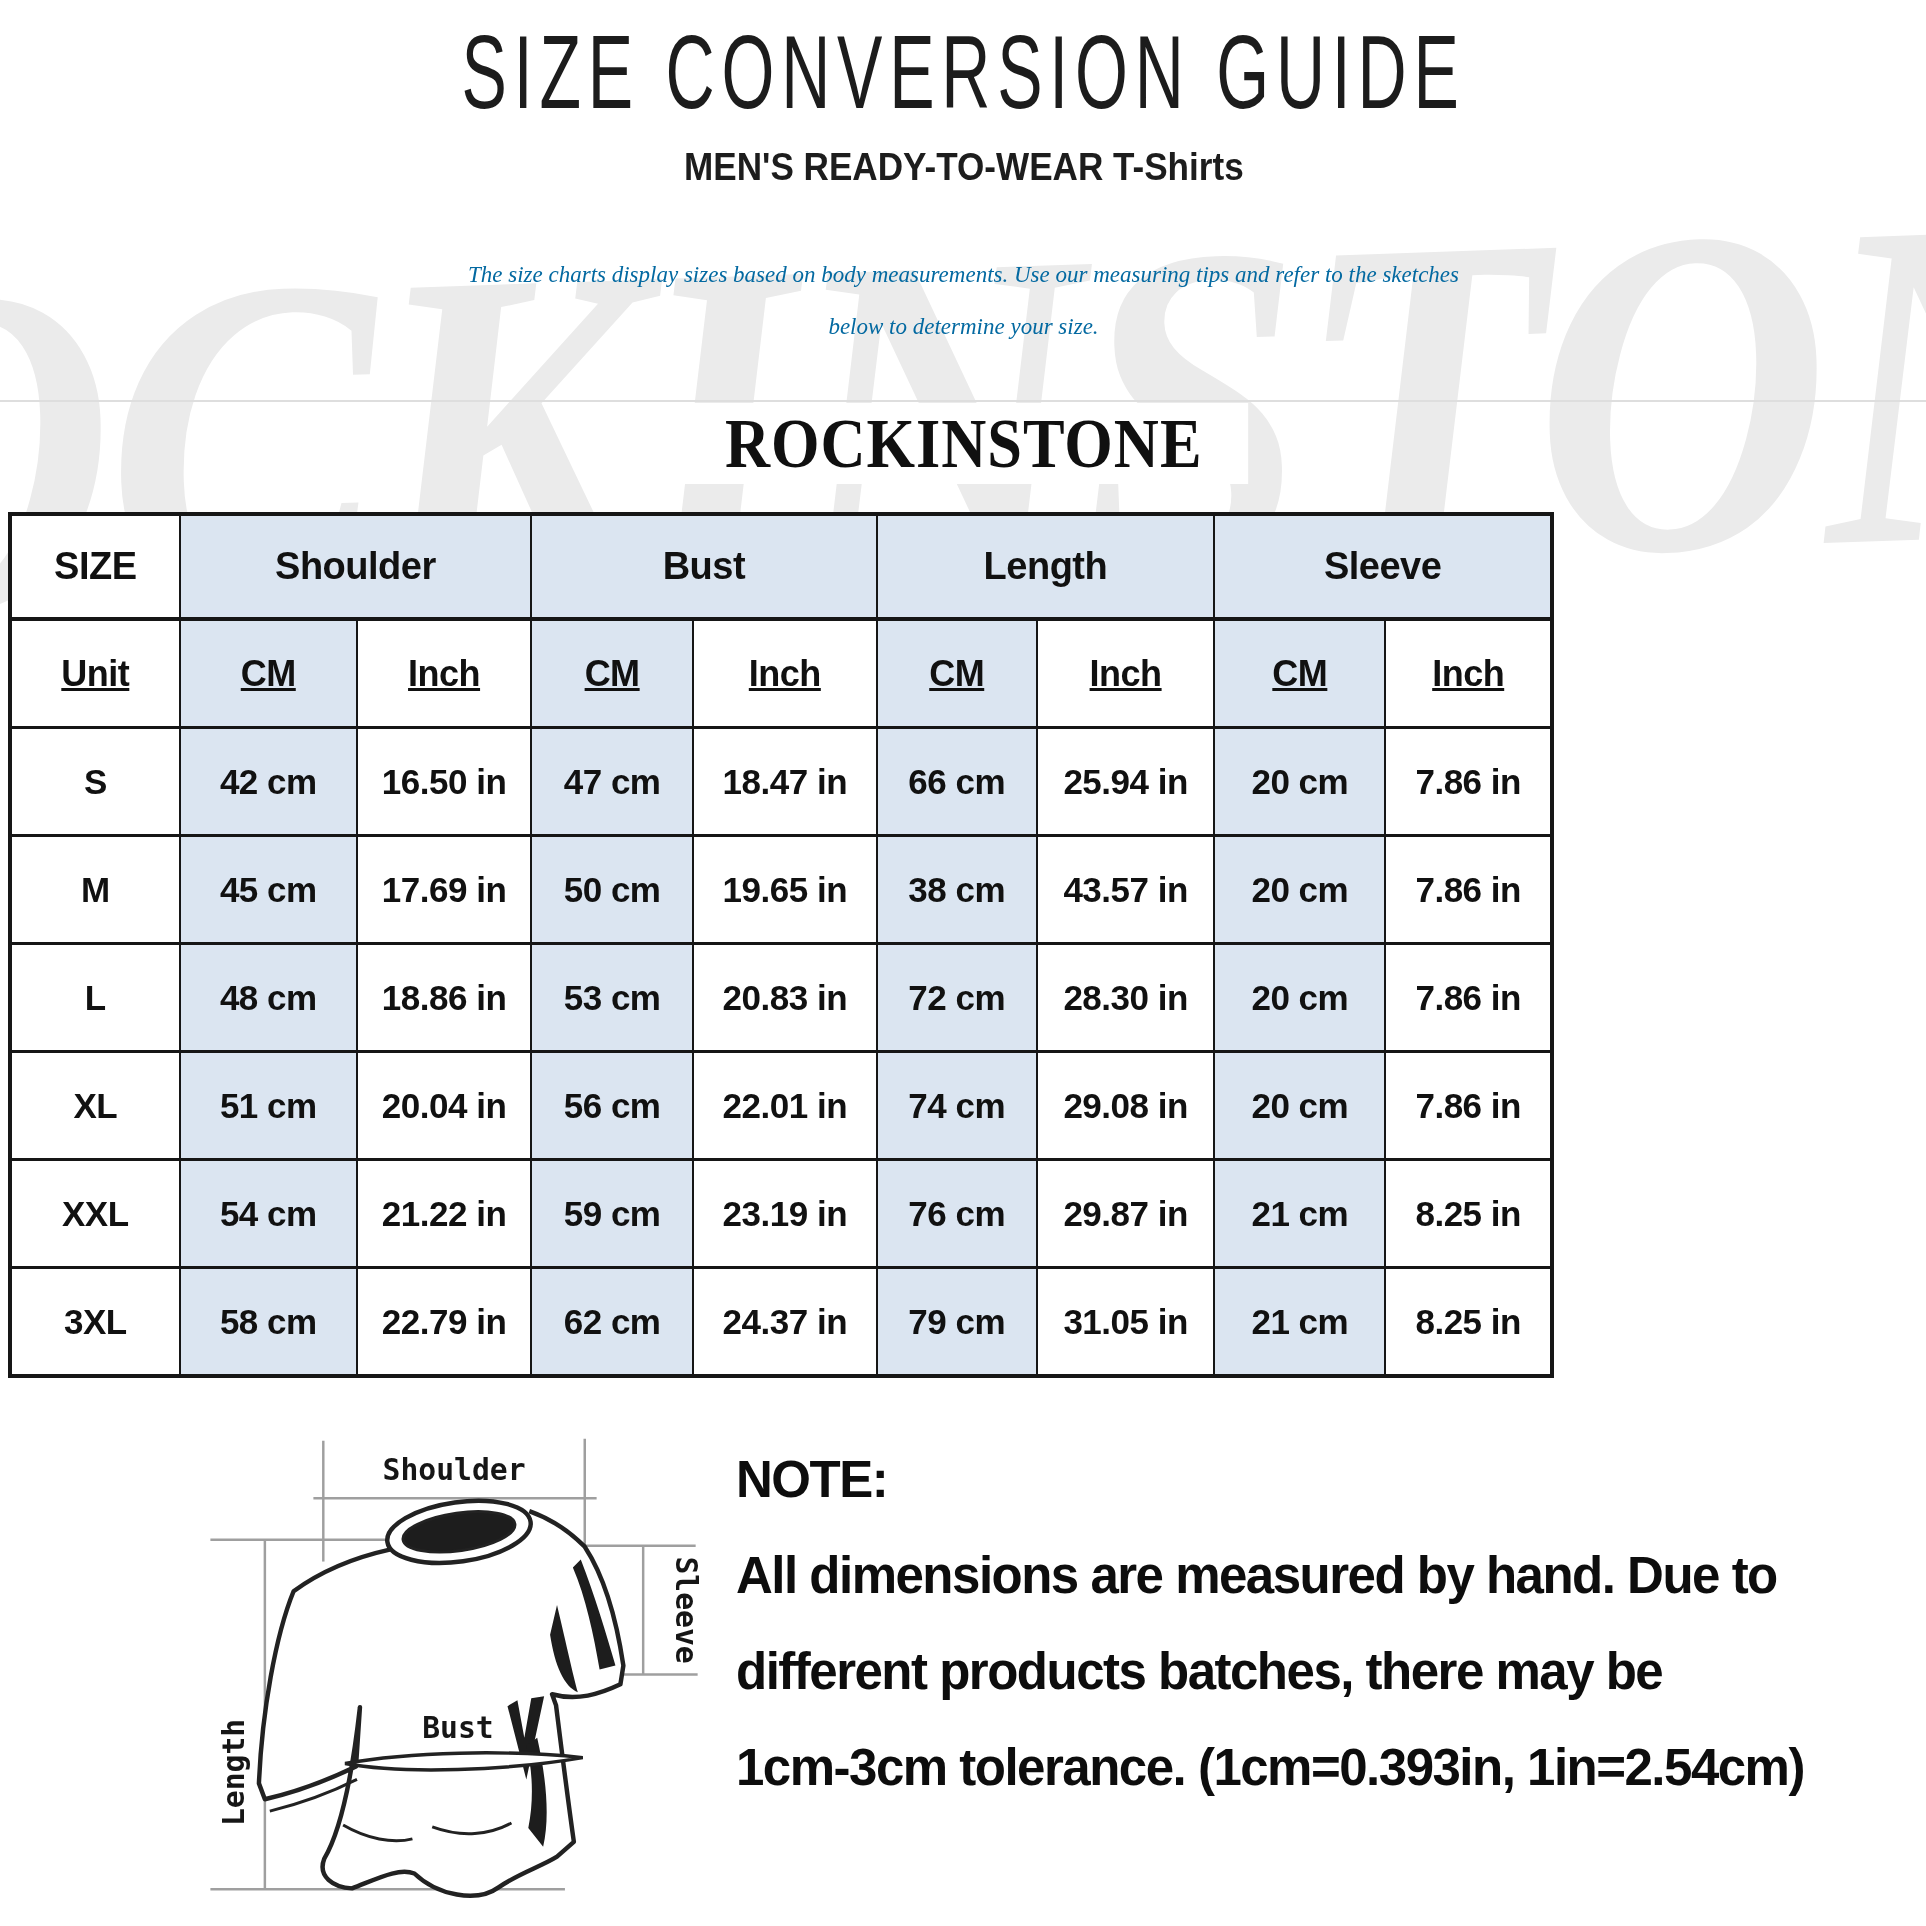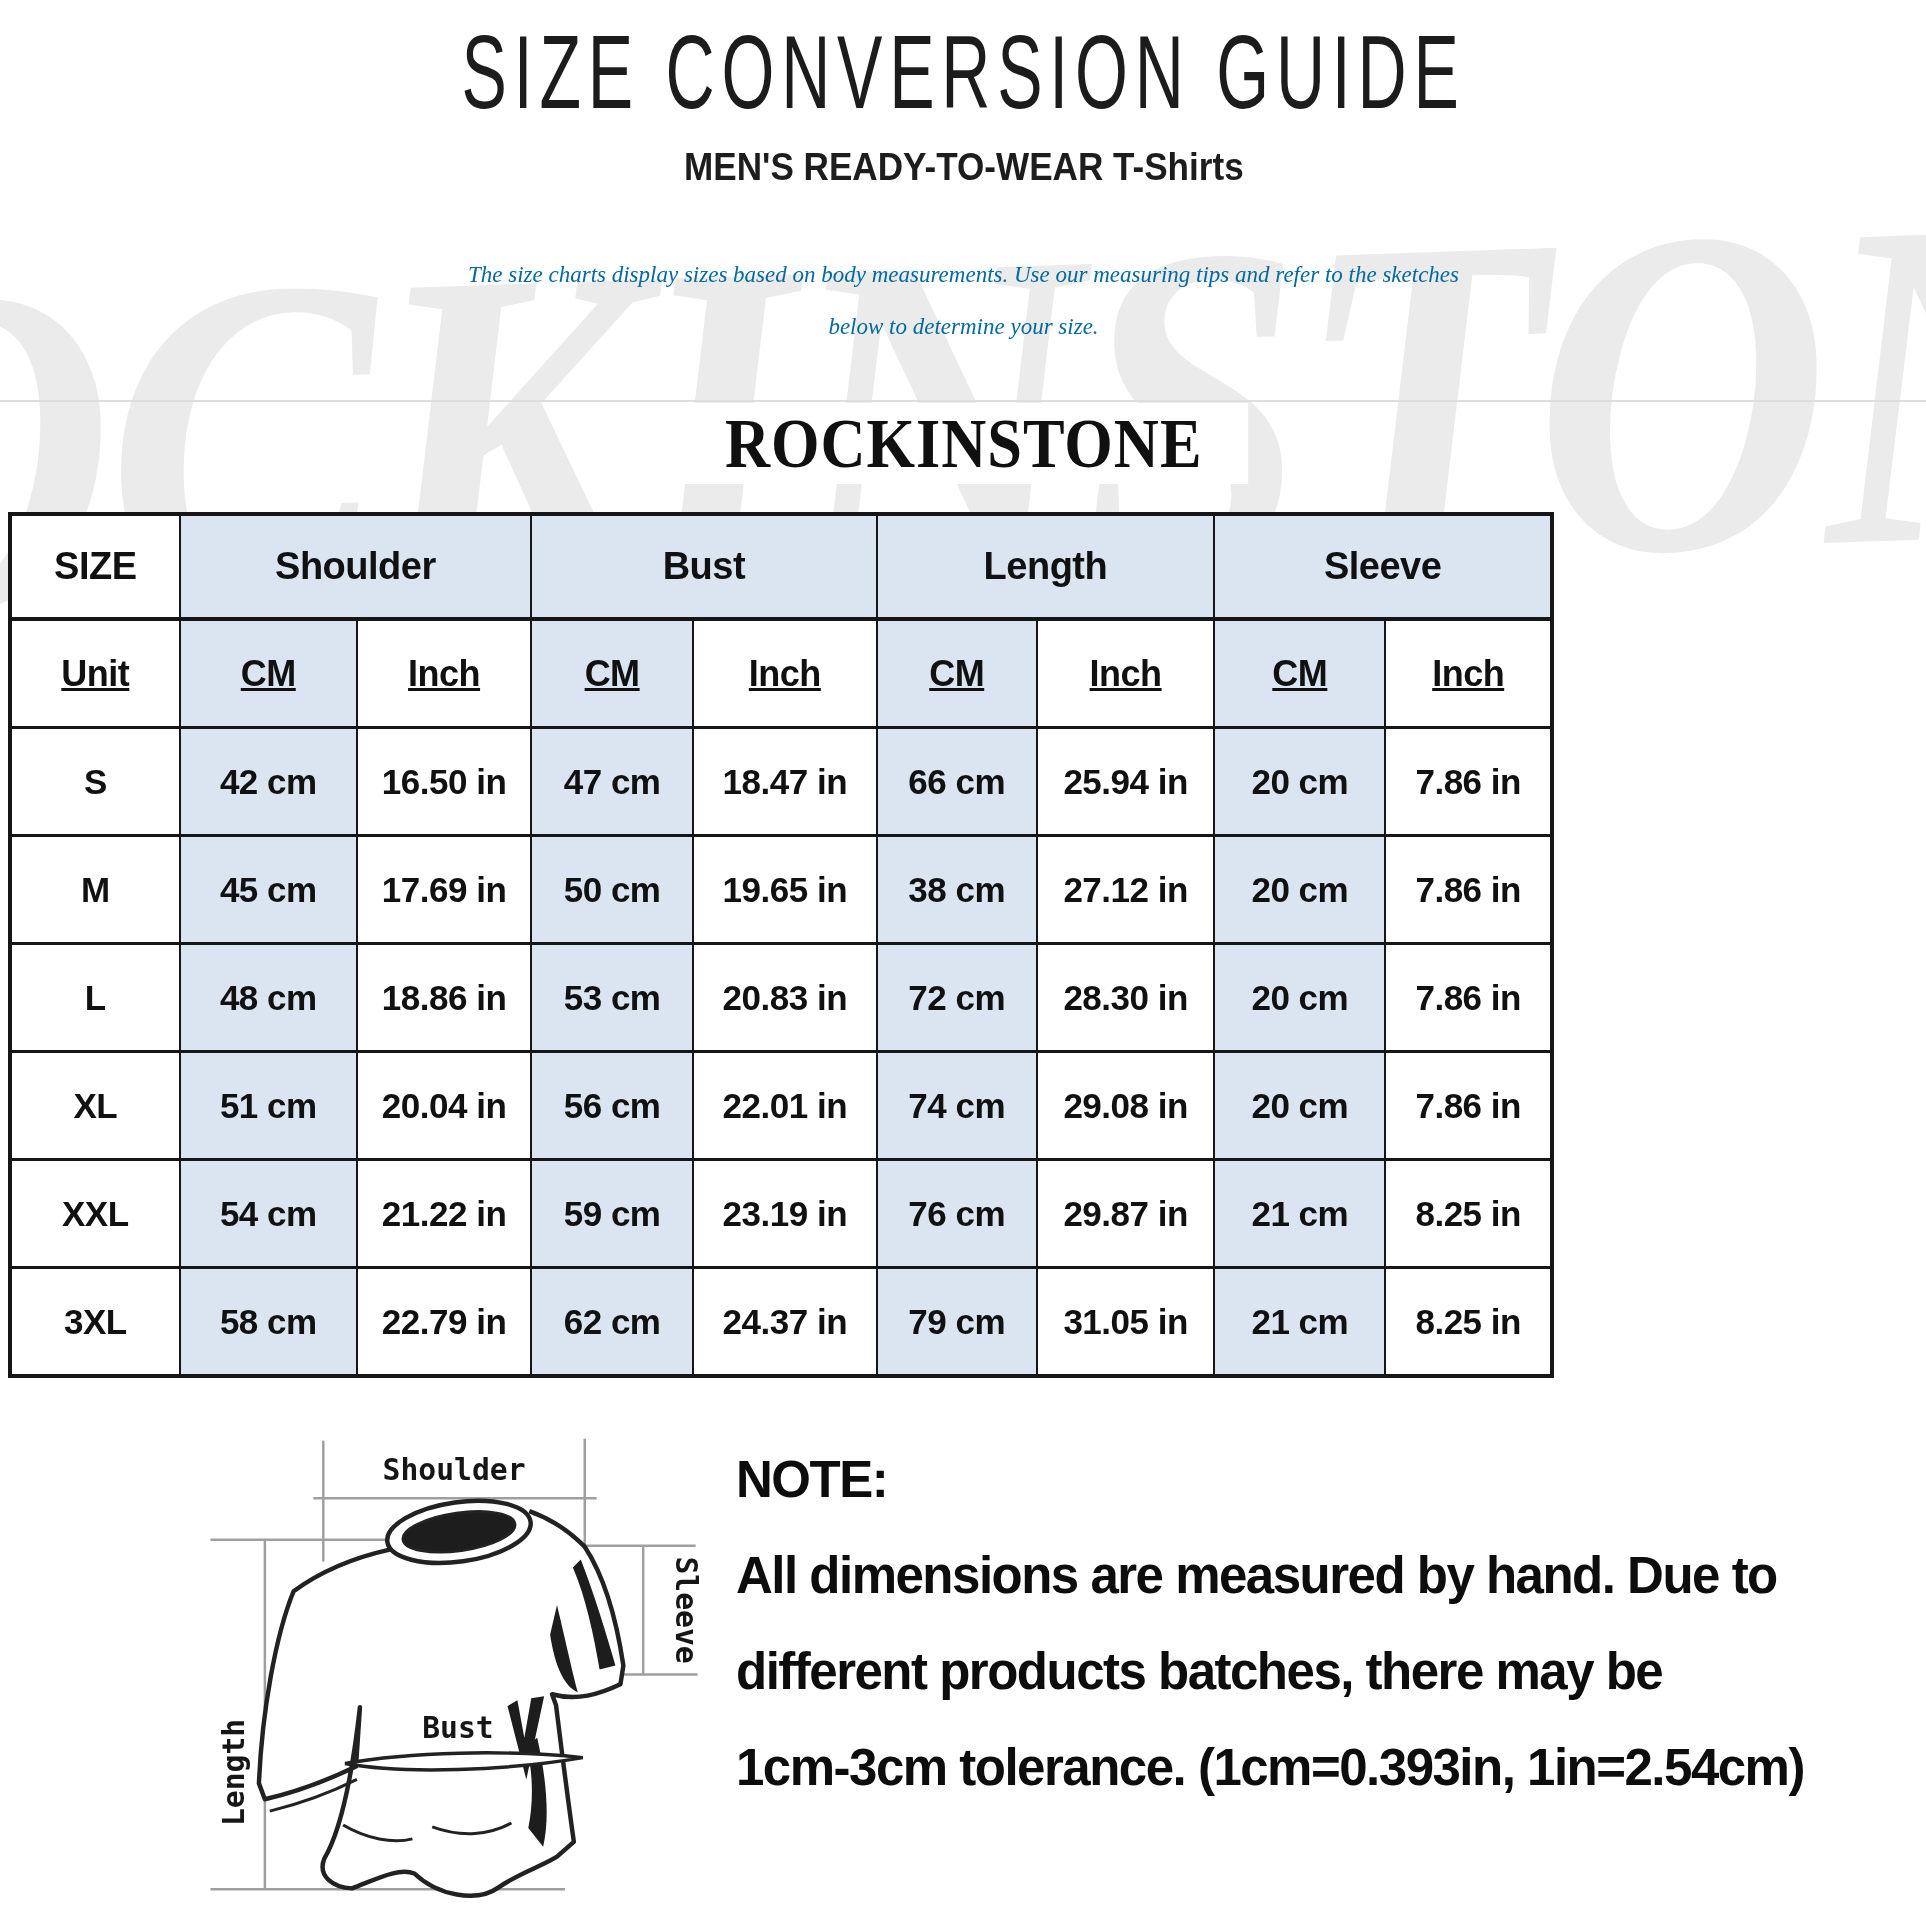--- a/index.html
+++ b/index.html
@@ -142,21 +142,21 @@
         <td class="blue">20 cm</td>
         <td class="white">7.86 in</td>
       </tr>
       <tr>
         <td class="white">M</td>
         <td class="blue">45 cm</td>
         <td class="white">17.69 in</td>
         <td class="blue">50 cm</td>
         <td class="white">19.65 in</td>
         <td class="blue">38 cm</td>
-        <td class="white">27.12 in</td>
+        <td class="white">43.57 in</td>
         <td class="blue">20 cm</td>
         <td class="white">7.86 in</td>
       </tr>
       <tr>
         <td class="white">L</td>
         <td class="blue">48 cm</td>
         <td class="white">18.86 in</td>
         <td class="blue">53 cm</td>
         <td class="white">20.83 in</td>
         <td class="blue">72 cm</td>

